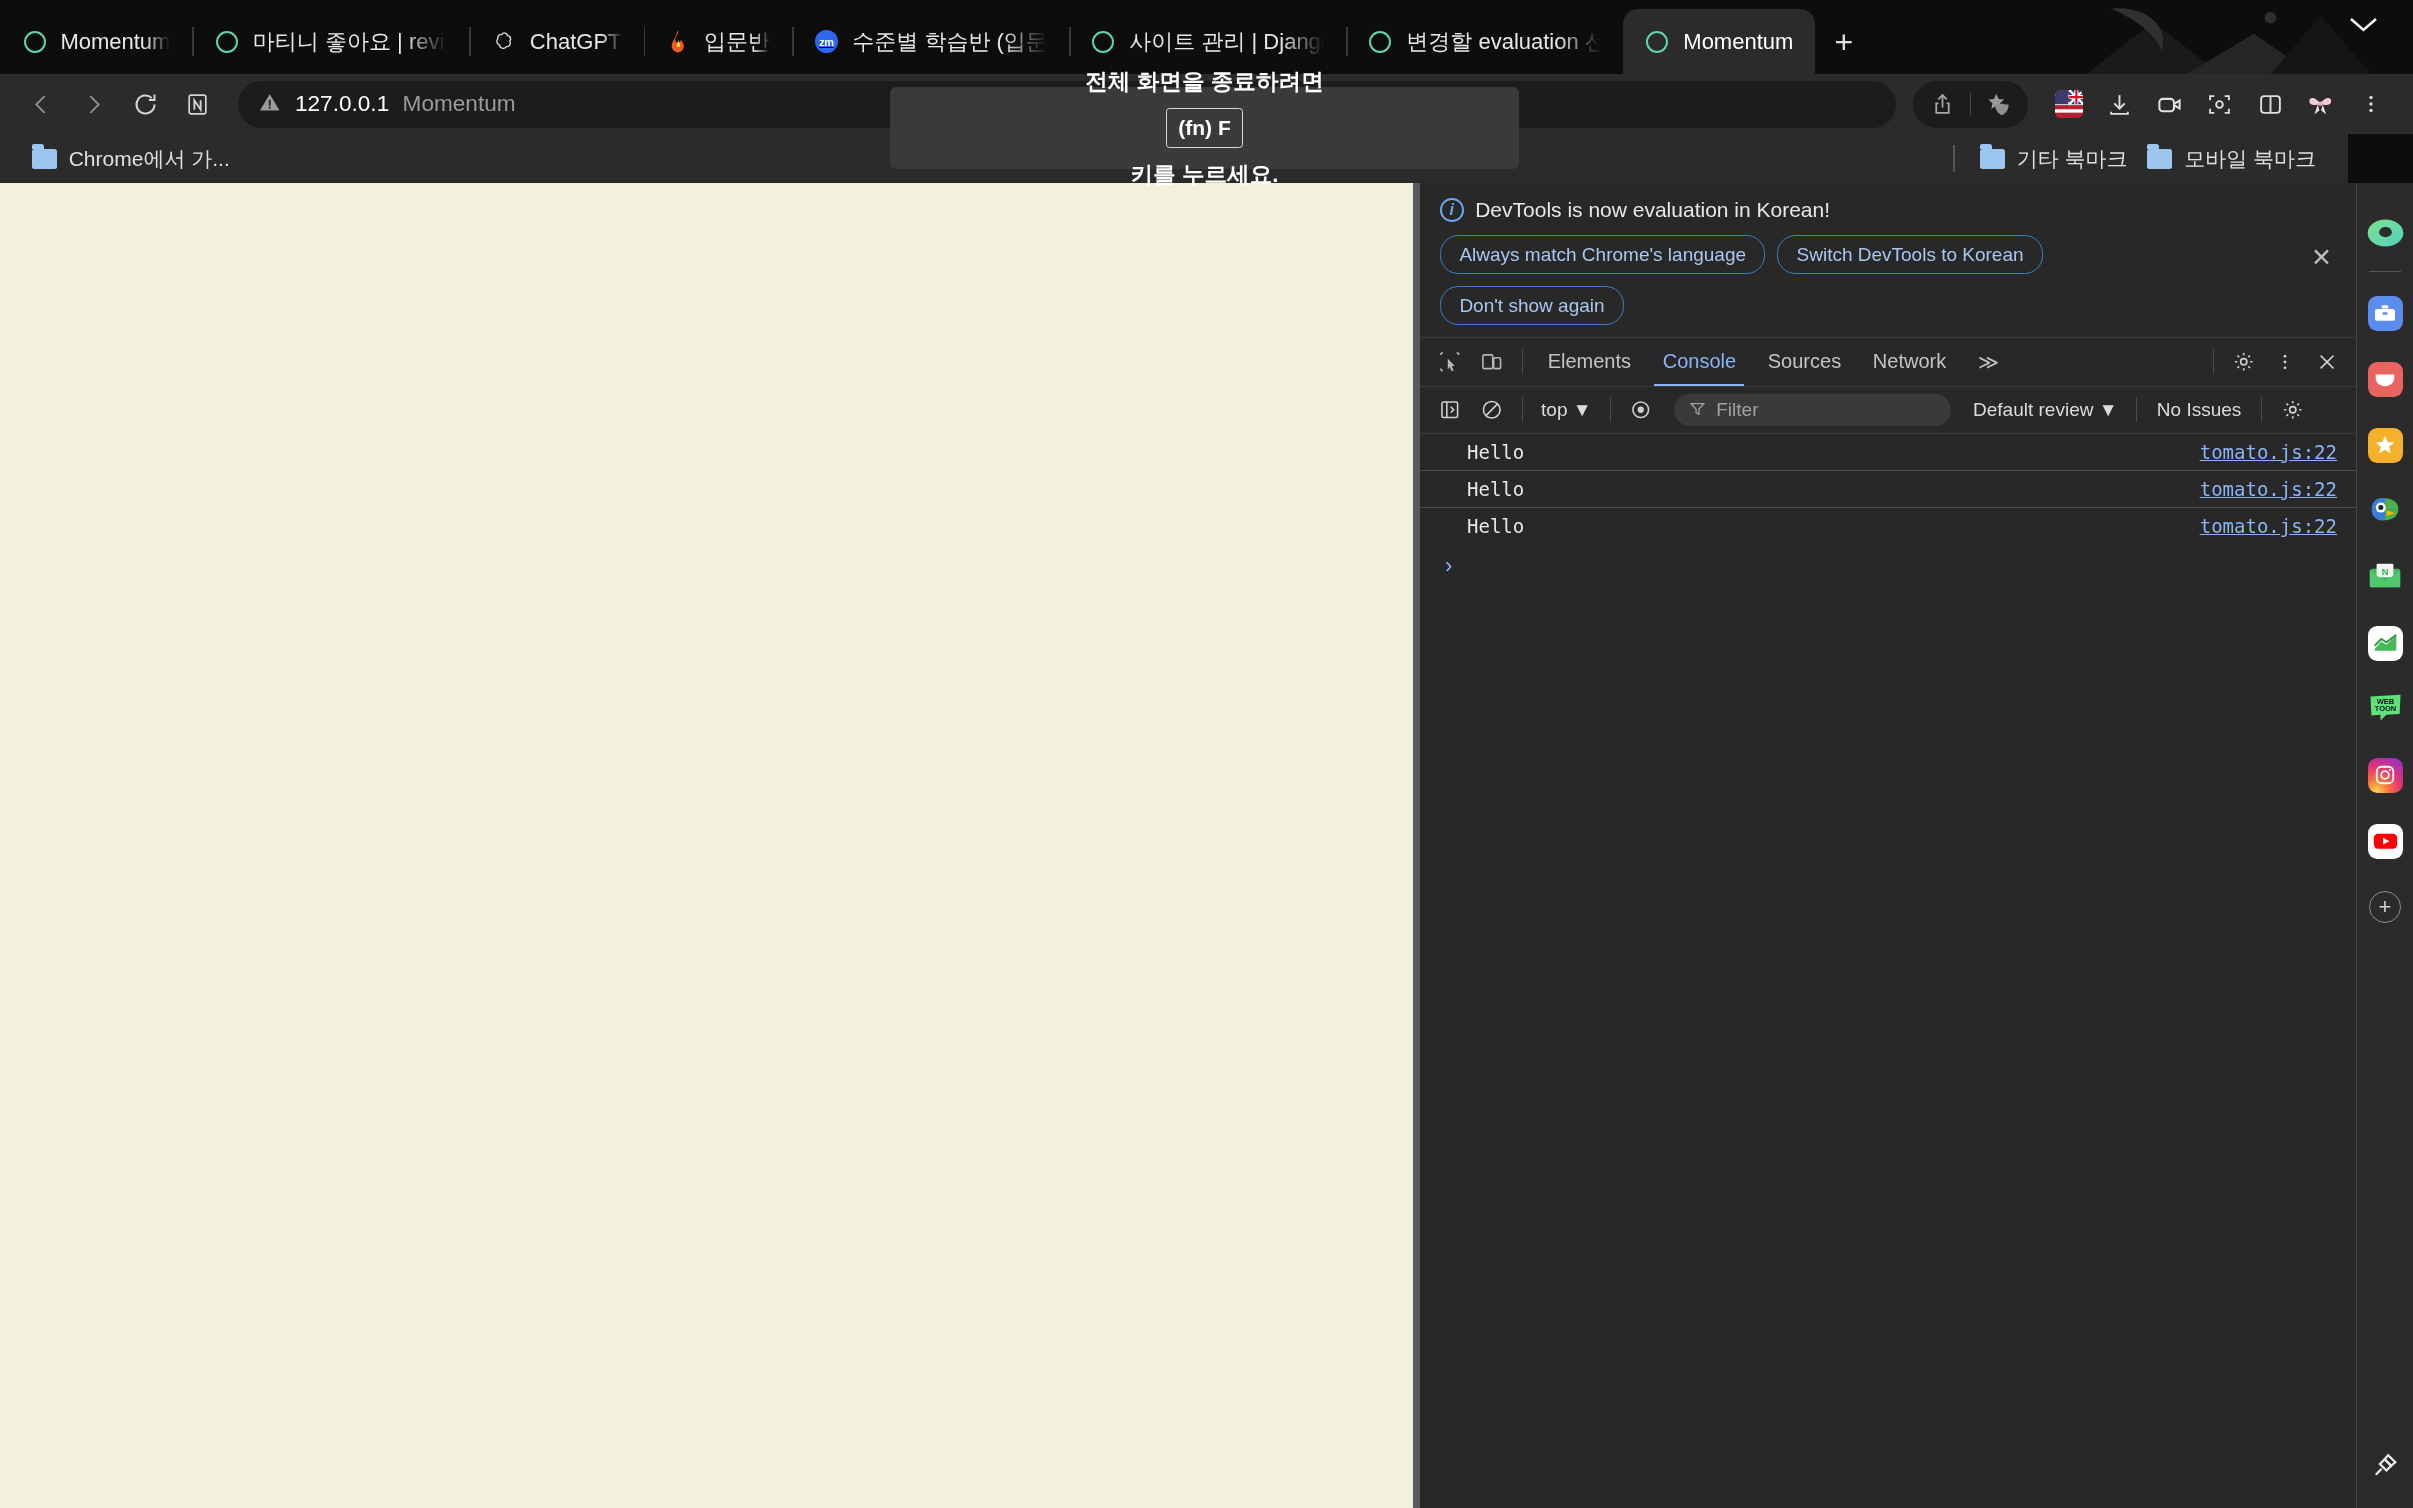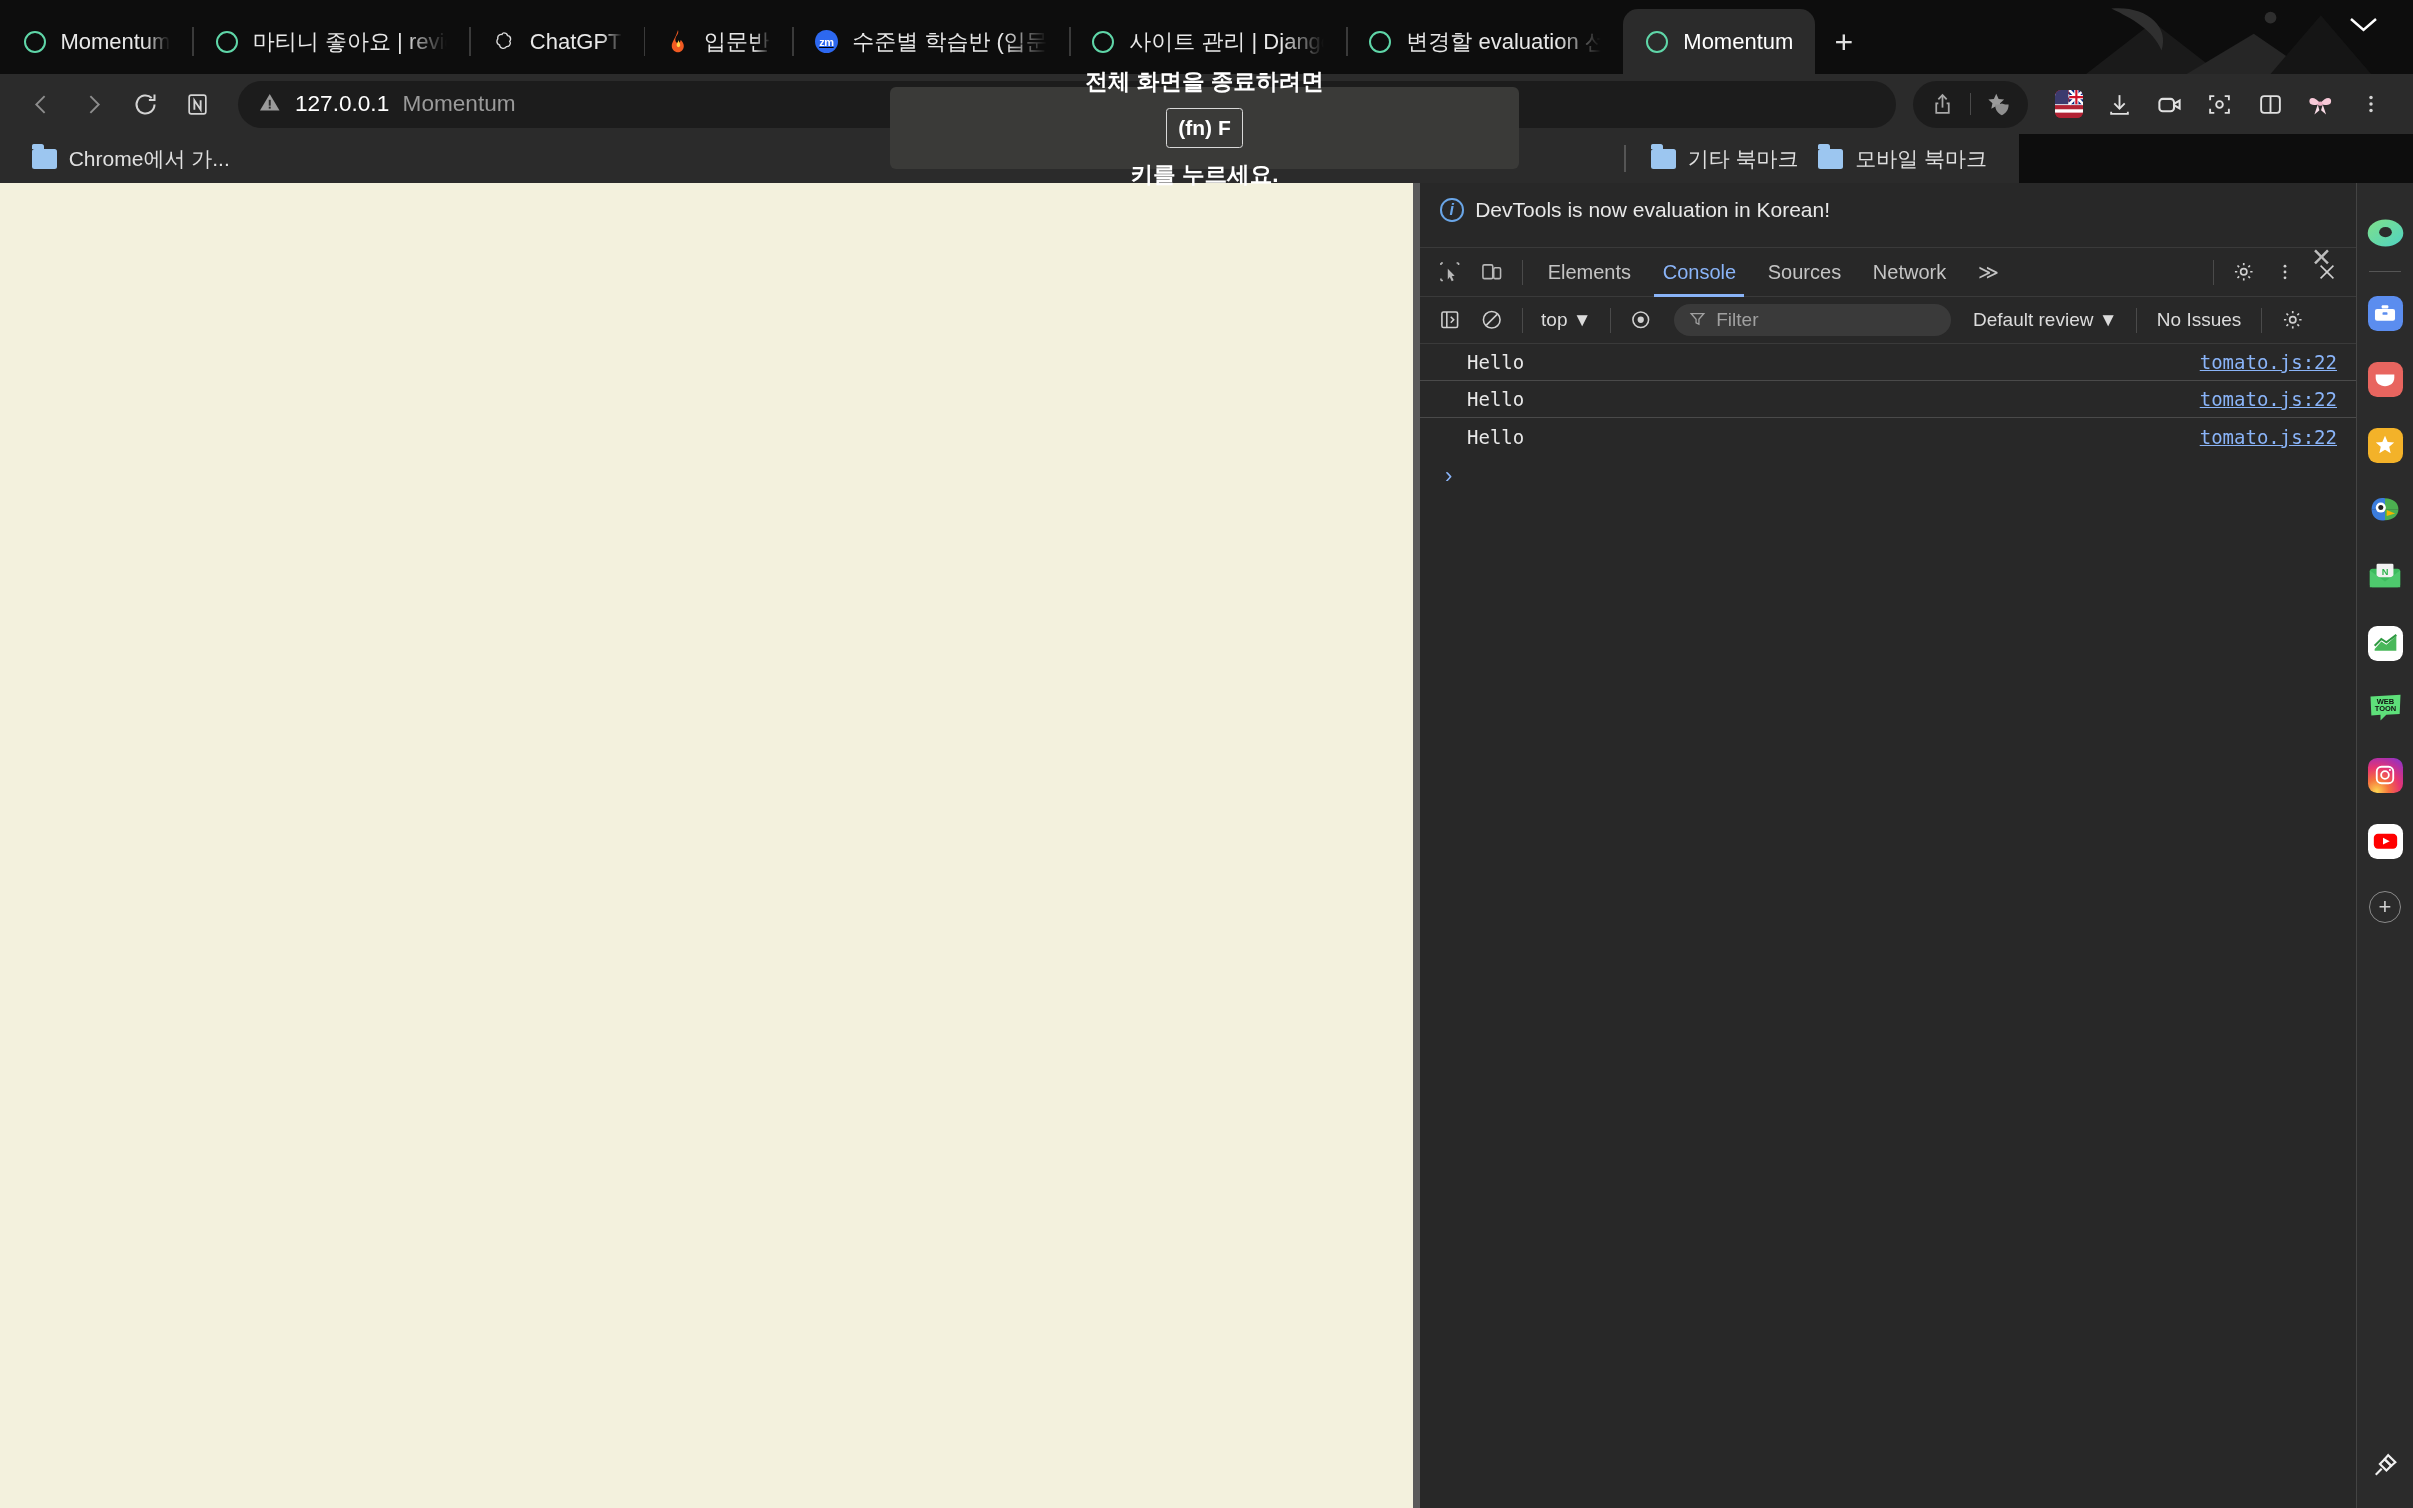--- a/index.html
+++ b/index.html
@@ -87,21 +87,21 @@
     border-radius: 23.5px; height: 47px; padding: 0 6.7px; margin-right: 13.4px;
   }
   .tb-pill .divider { width: 1.7px; height: 22px; background: #4a4a4a; margin: 0 3.4px; }
   .flag-icon {
     width: 28.5px; height: 28.5px; border-radius: 5.9px; overflow: hidden;
     position: relative; background: #b22234;
   }
 
   
   .bookmarks {
-    position: absolute; top: 134px; left: 0; width: 2019px; height: 49px;
+    position: absolute; top: 134px; left: 0; width: 2348px; height: 49px;
     background: #2b2b2b; display: flex; align-items: center; padding: 0 22px;
   }
   .bm-item { display: flex; align-items: center; gap: 11.7px; padding: 0 10px; height: 39px; }
   .bm-label { color: #e0e0e0; font-size: 21px; white-space: nowrap; }
   .folder-ico {
     width: 25px; height: 20px; background: #9cc6f0; border-radius: 2.5px;
     position: relative; flex: 0 0 auto;
   }
   .folder-ico::before {
     content: ""; position: absolute; left: 0; top: -4.2px; width: 11.7px; height: 5px;
@@ -457,20 +457,25 @@
 <div class="page-area"></div>
 <div class="dt-splitter"></div>
 
 <div class="devtools">
 
   <div class="dt-banner">
     <div class="dt-banner-head">
       <span class="info-circle">i</span>
       <span class="dt-banner-text">DevTools is now evaluation in Korean!</span>
     </div>
+    <div class="dt-banner-btns">
+      <button class="dt-btn">Always match Chrome's language</button>
+      <button class="dt-btn">Switch DevTools to Korean</button>
+      <button class="dt-btn">Don't show again</button>
+    </div>
     <span class="banner-close">✕</span>
   </div>
 
   <div class="dt-tabbar">
     <div class="dt-icon-btn">
       <svg width="23.5" height="23.5" viewBox="0 0 24 24" fill="none" stroke="#b8b8b8" stroke-width="1.6">
         <path d="M3 3h4M3 3v4M21 3h-4M21 3v4M3 21h4M3 21v-4" stroke-dasharray="2 2"></path>
         <path d="M10 9l7 7-3 .6 2 4-2 1-2-4.2L10 20Z" fill="#b8b8b8" stroke="none"></path>
       </svg>
     </div>

